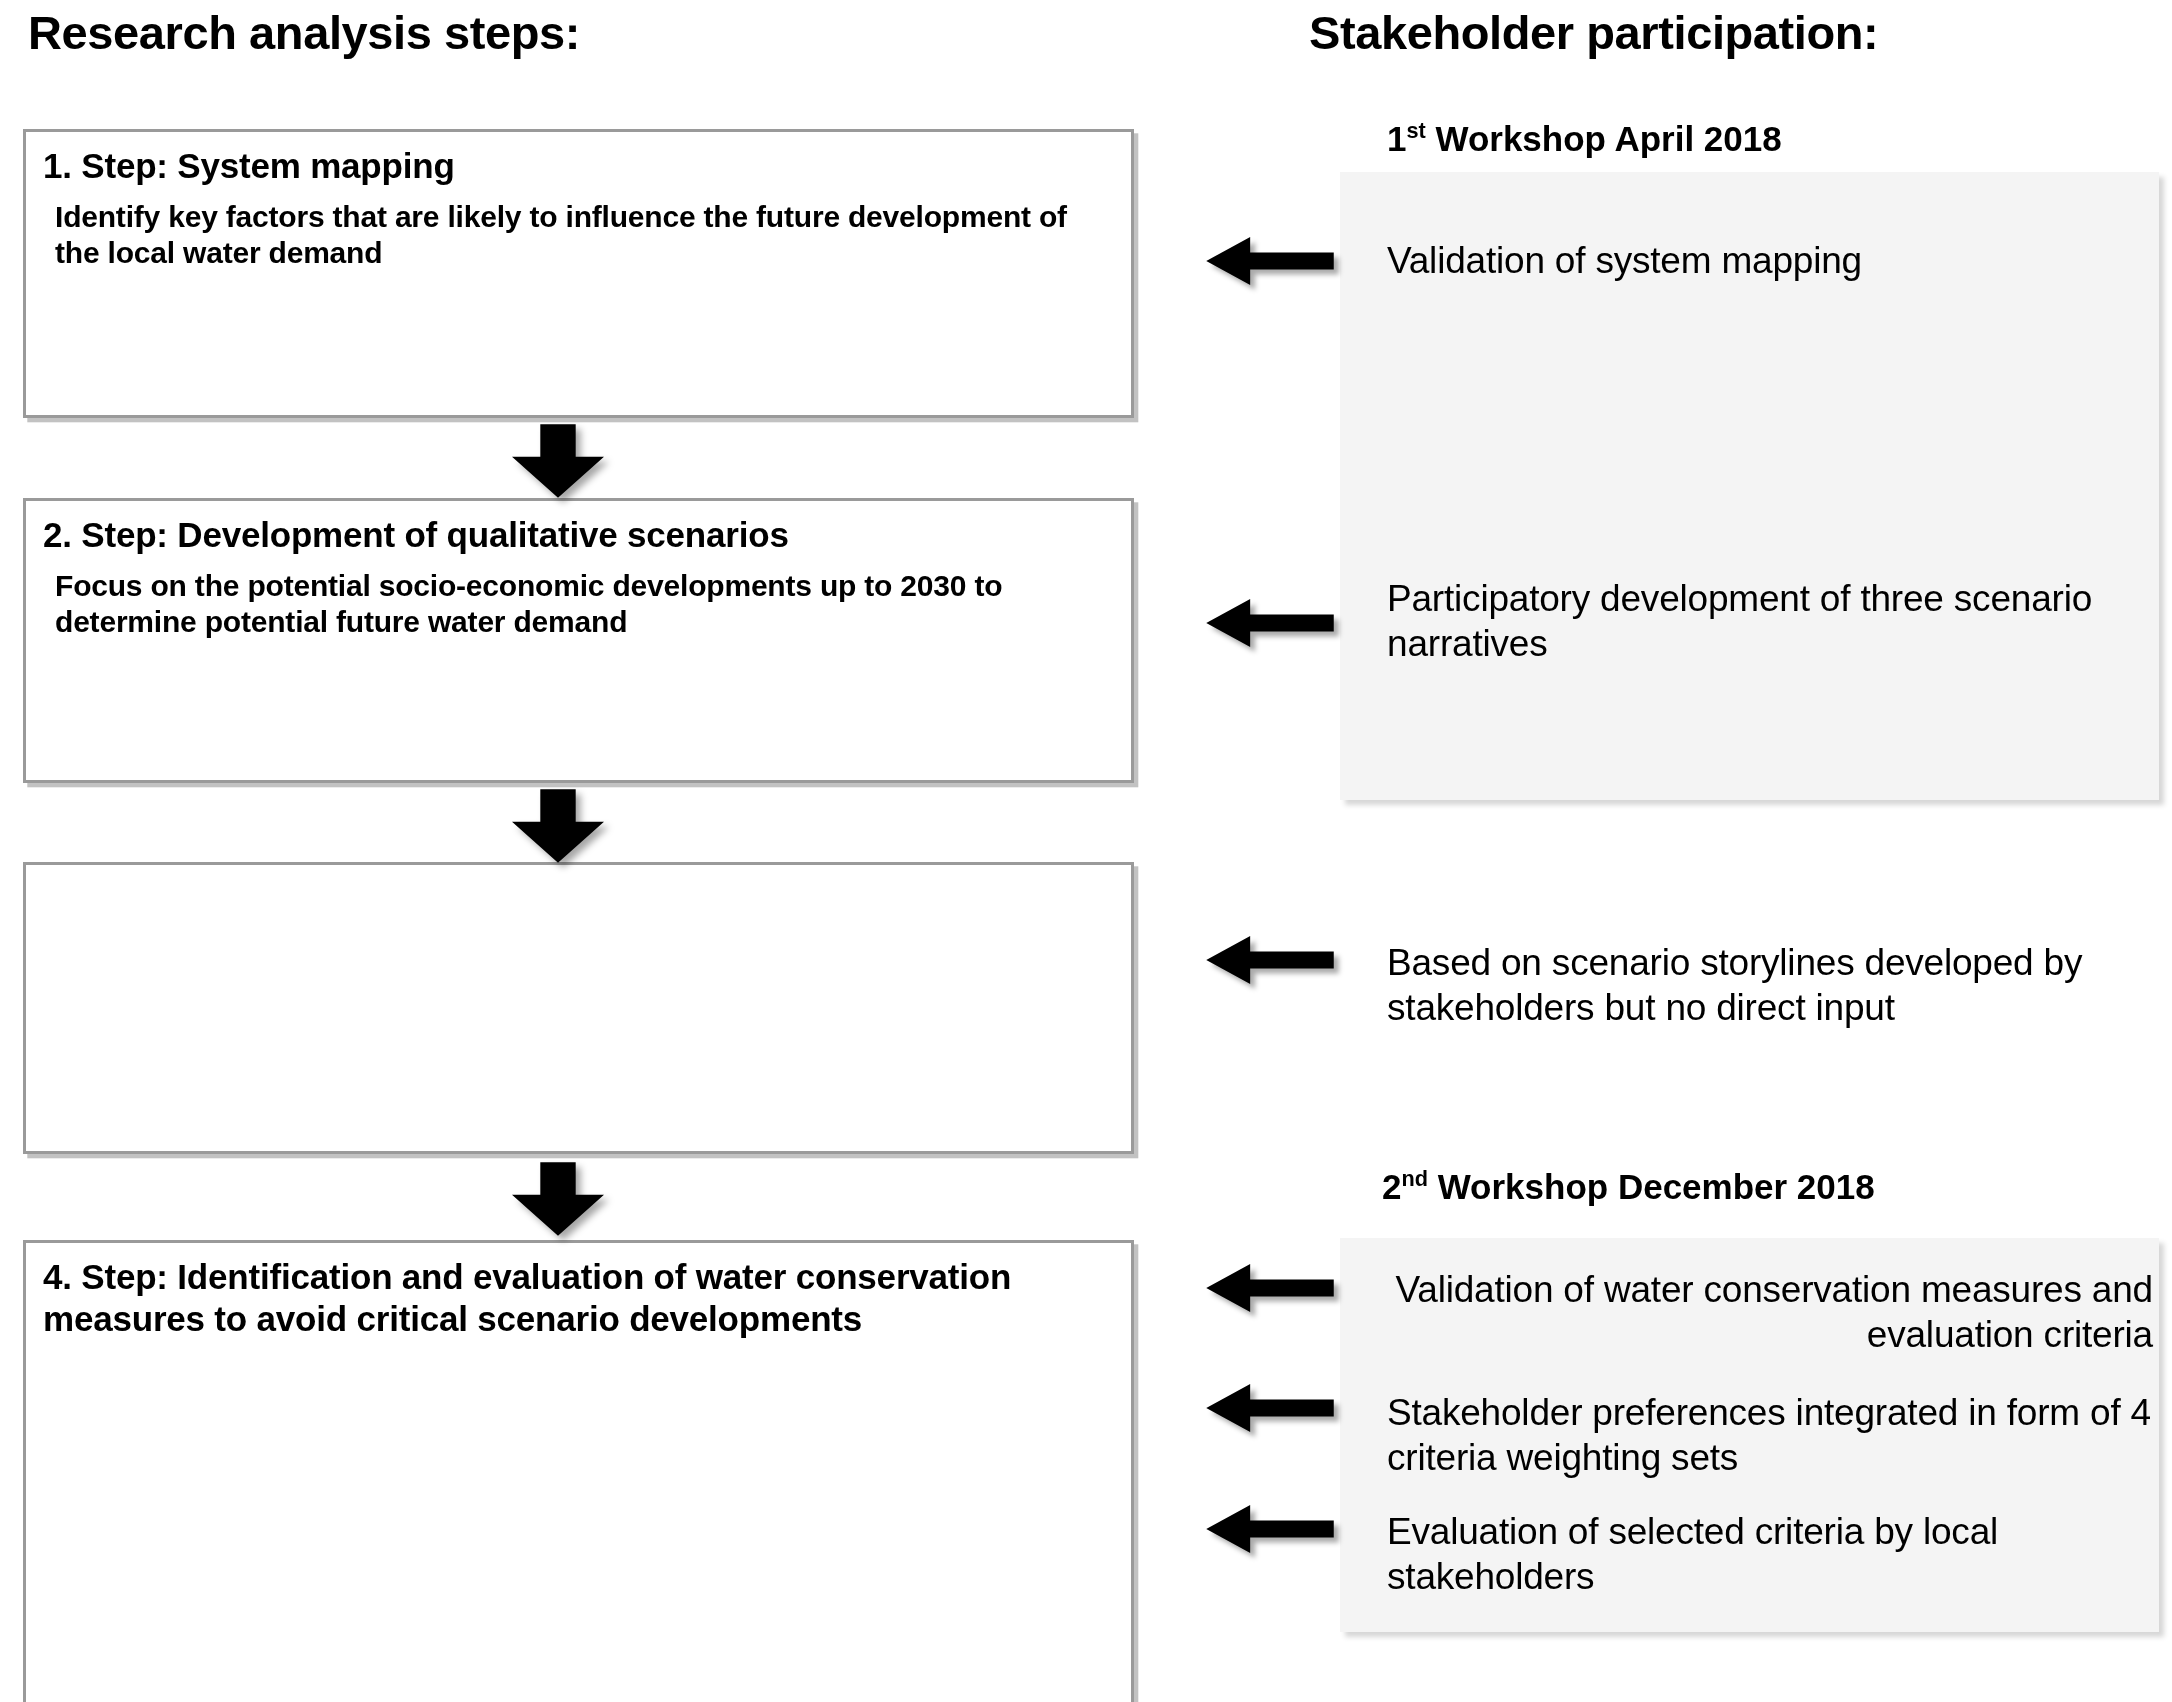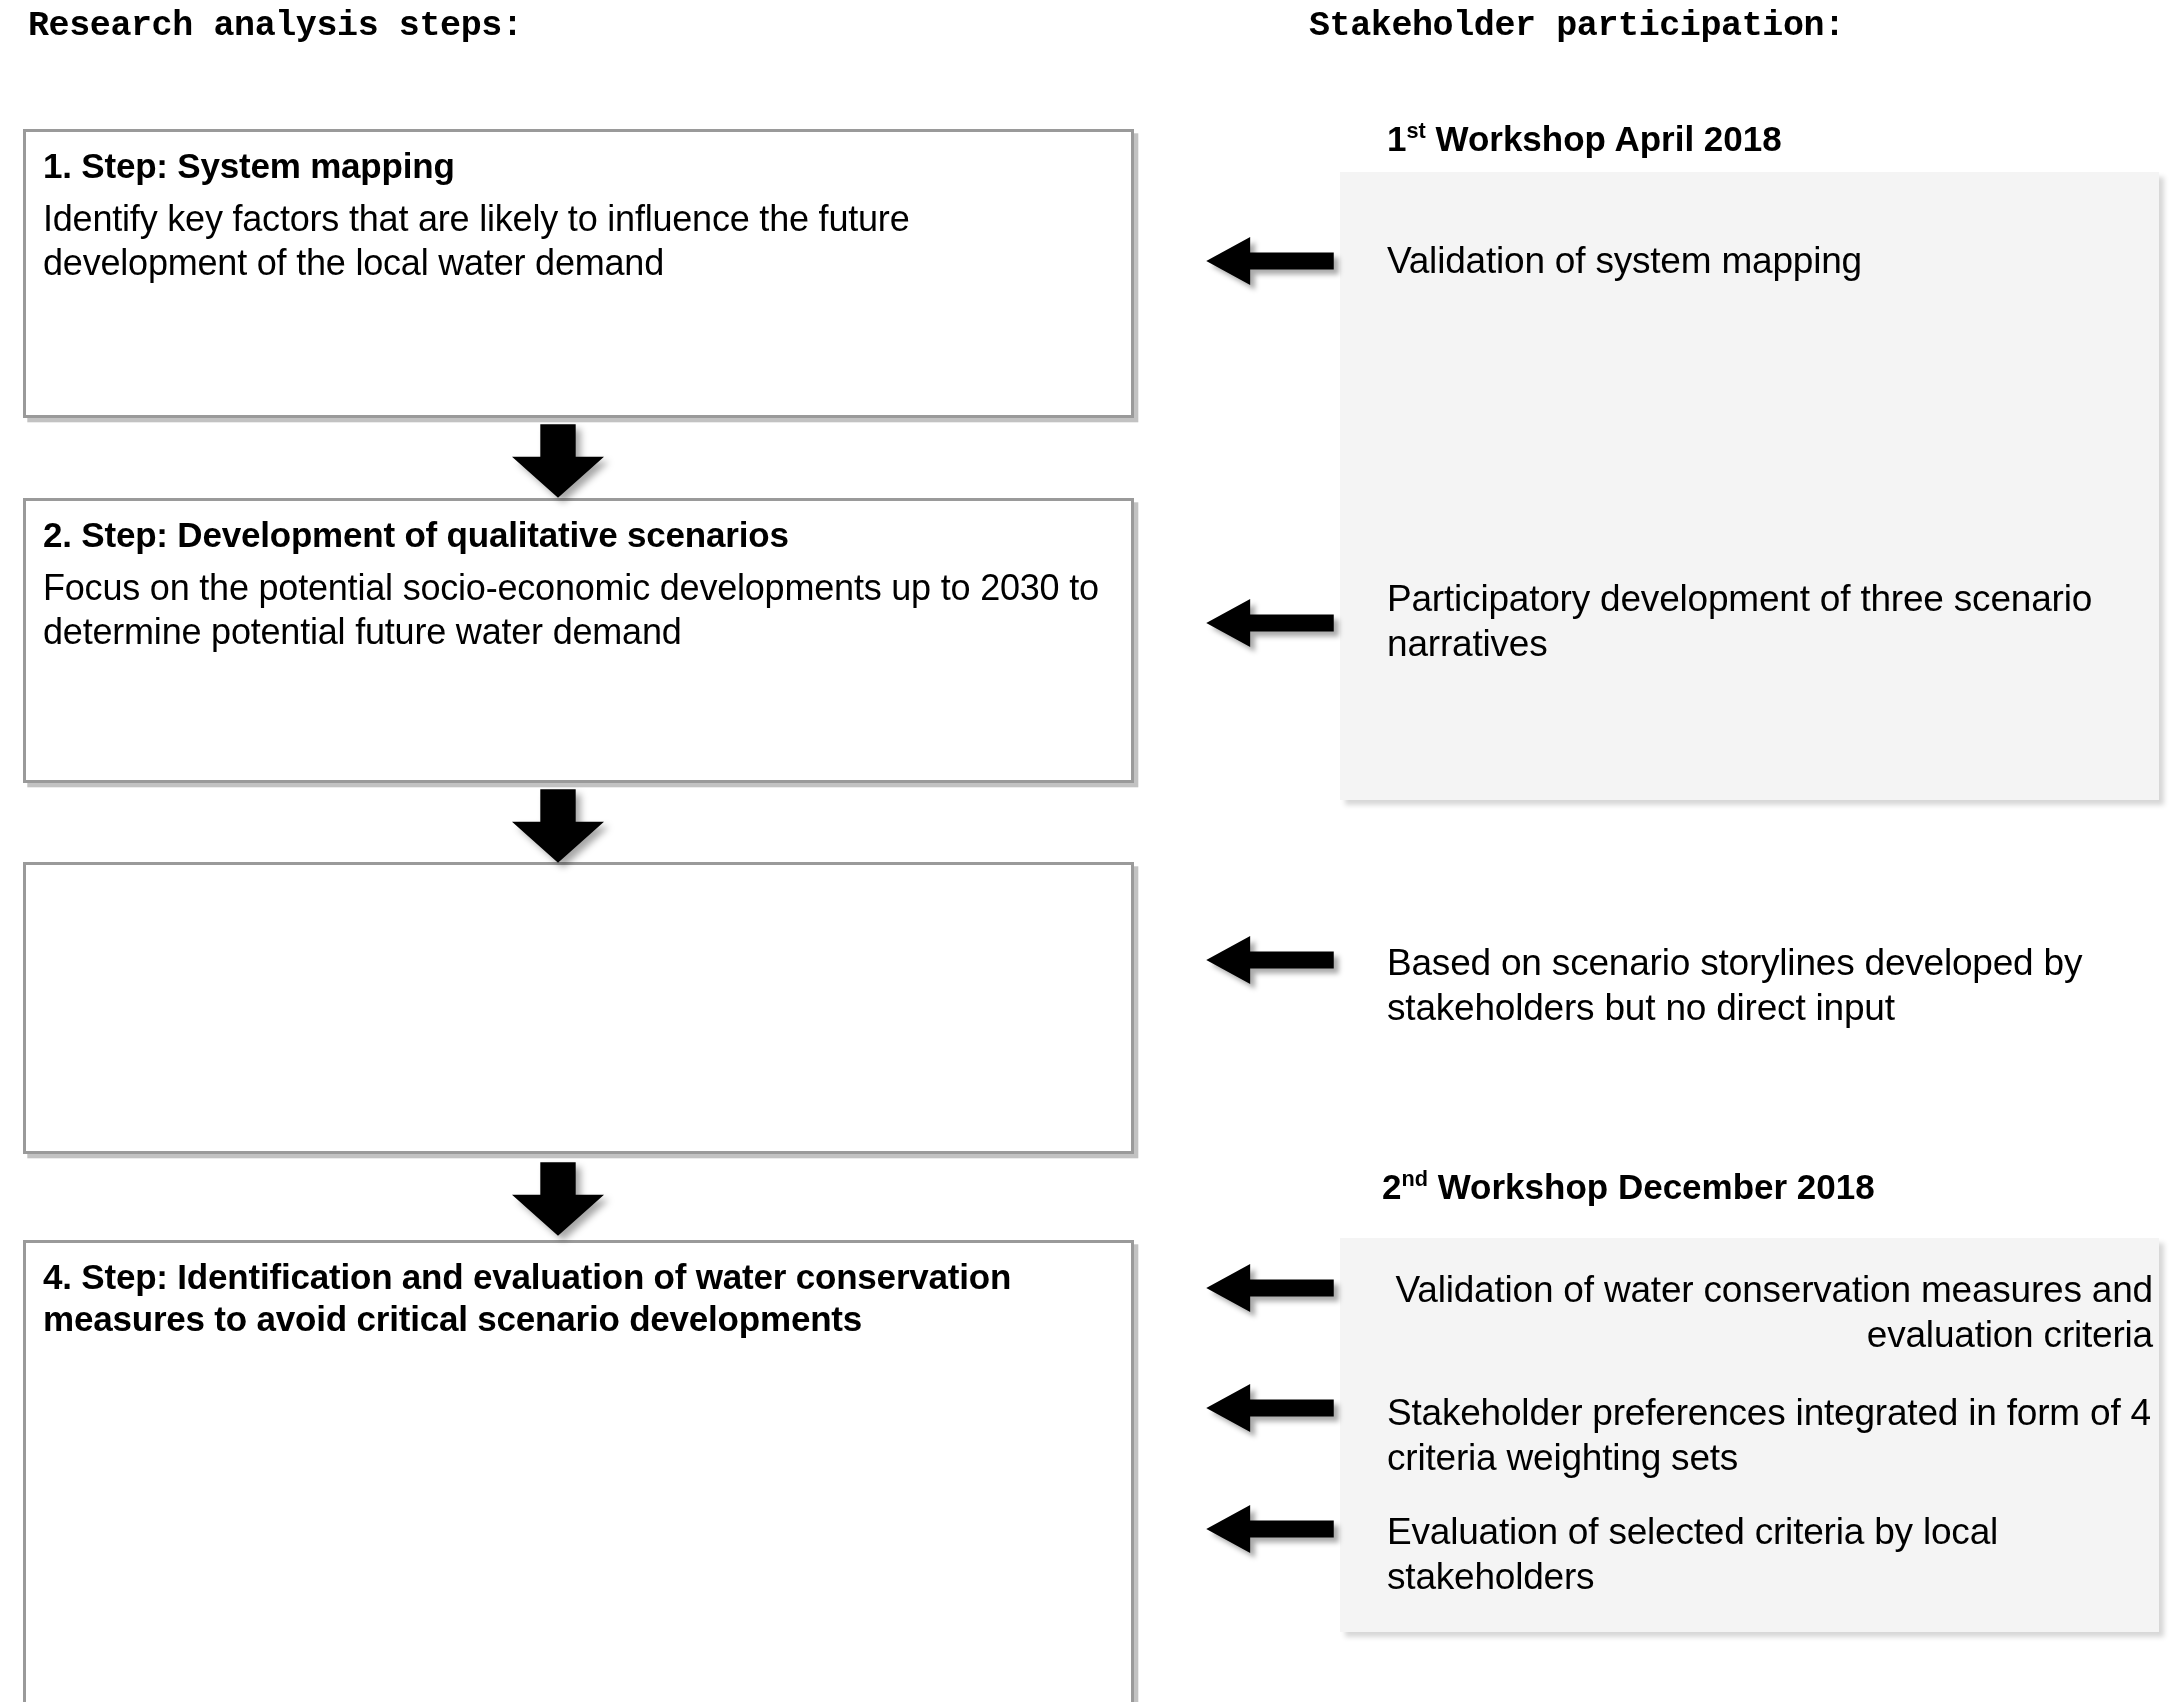--- a/index.html
+++ b/index.html
@@ -13,25 +13,24 @@
     position: relative;
     font-family: "Liberation Sans", sans-serif;
     color: #000000;
     overflow: hidden;
   }
 
   
   .col-heading {
     position: absolute;
     font-weight: bold;
-    font-size: 35px;
+    font-size: 47px;
     line-height: 1.0;
     letter-spacing: -0.4px;
     white-space: nowrap;
-    font-family: Liberation Mono, monospace;
   }
   #heading-left  { left: 28px;  top: 8.5px; }
   #heading-right { left: 1309px; top: 8.5px; }
 
   .workshop-heading {
     position: absolute;
     font-weight: bold;
     font-size: 35px;
     line-height: 1.0;
     white-space: nowrap;
@@ -62,24 +61,24 @@
   #step-box-4 { top: 1240px; height: 486px; }
 
   .step-title {
     font-weight: bold;
     font-size: 35px;
     line-height: 1.20;
     margin: 0 0 10px 0;
     letter-spacing: -0.2px;
   }
   .step-desc {
-    font-weight: normal;
-    font-size: 36px;
+    font-weight: bold;
+    font-size: 30px;
     line-height: 1.22;
-    margin: 0;
+    margin: 12px;
     letter-spacing: -0.2px;
   }
 
   
   .down-arrow {
     position: absolute;
     left: 512px;
     width: 92px;
     height: 74px;
     filter: drop-shadow(5.7px 5.7px 3.5px rgba(0,0,0,0.35));

